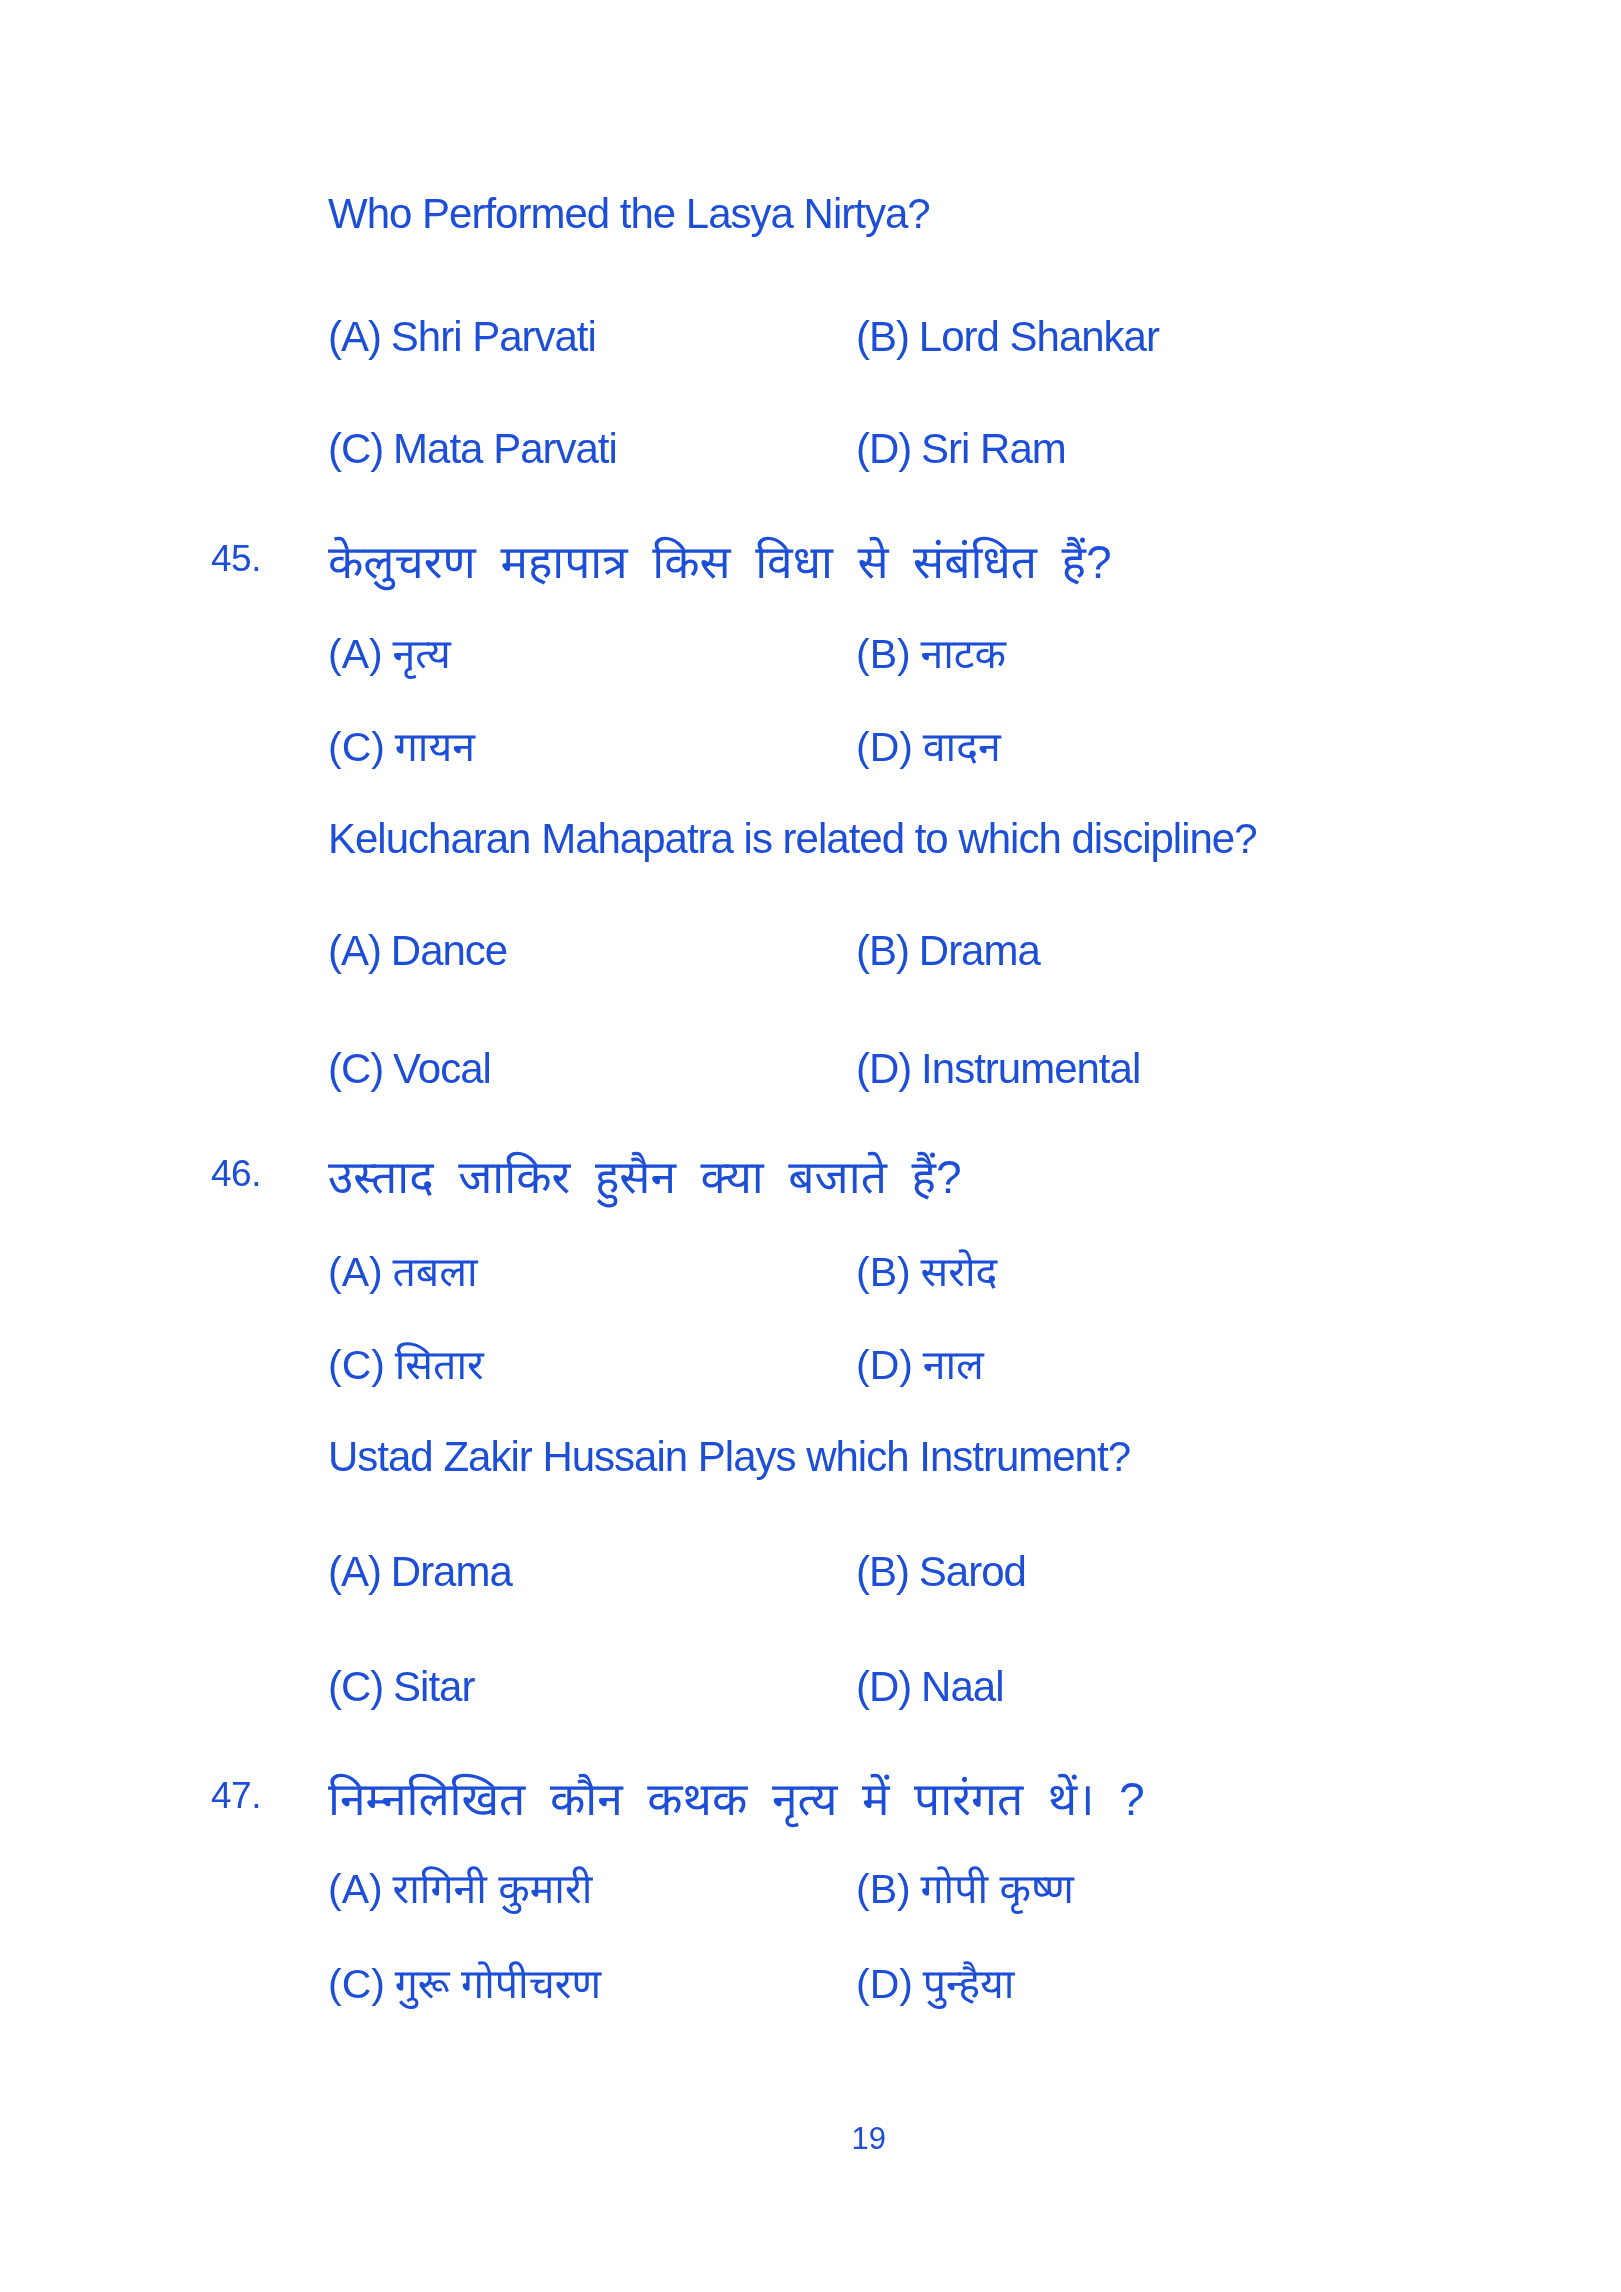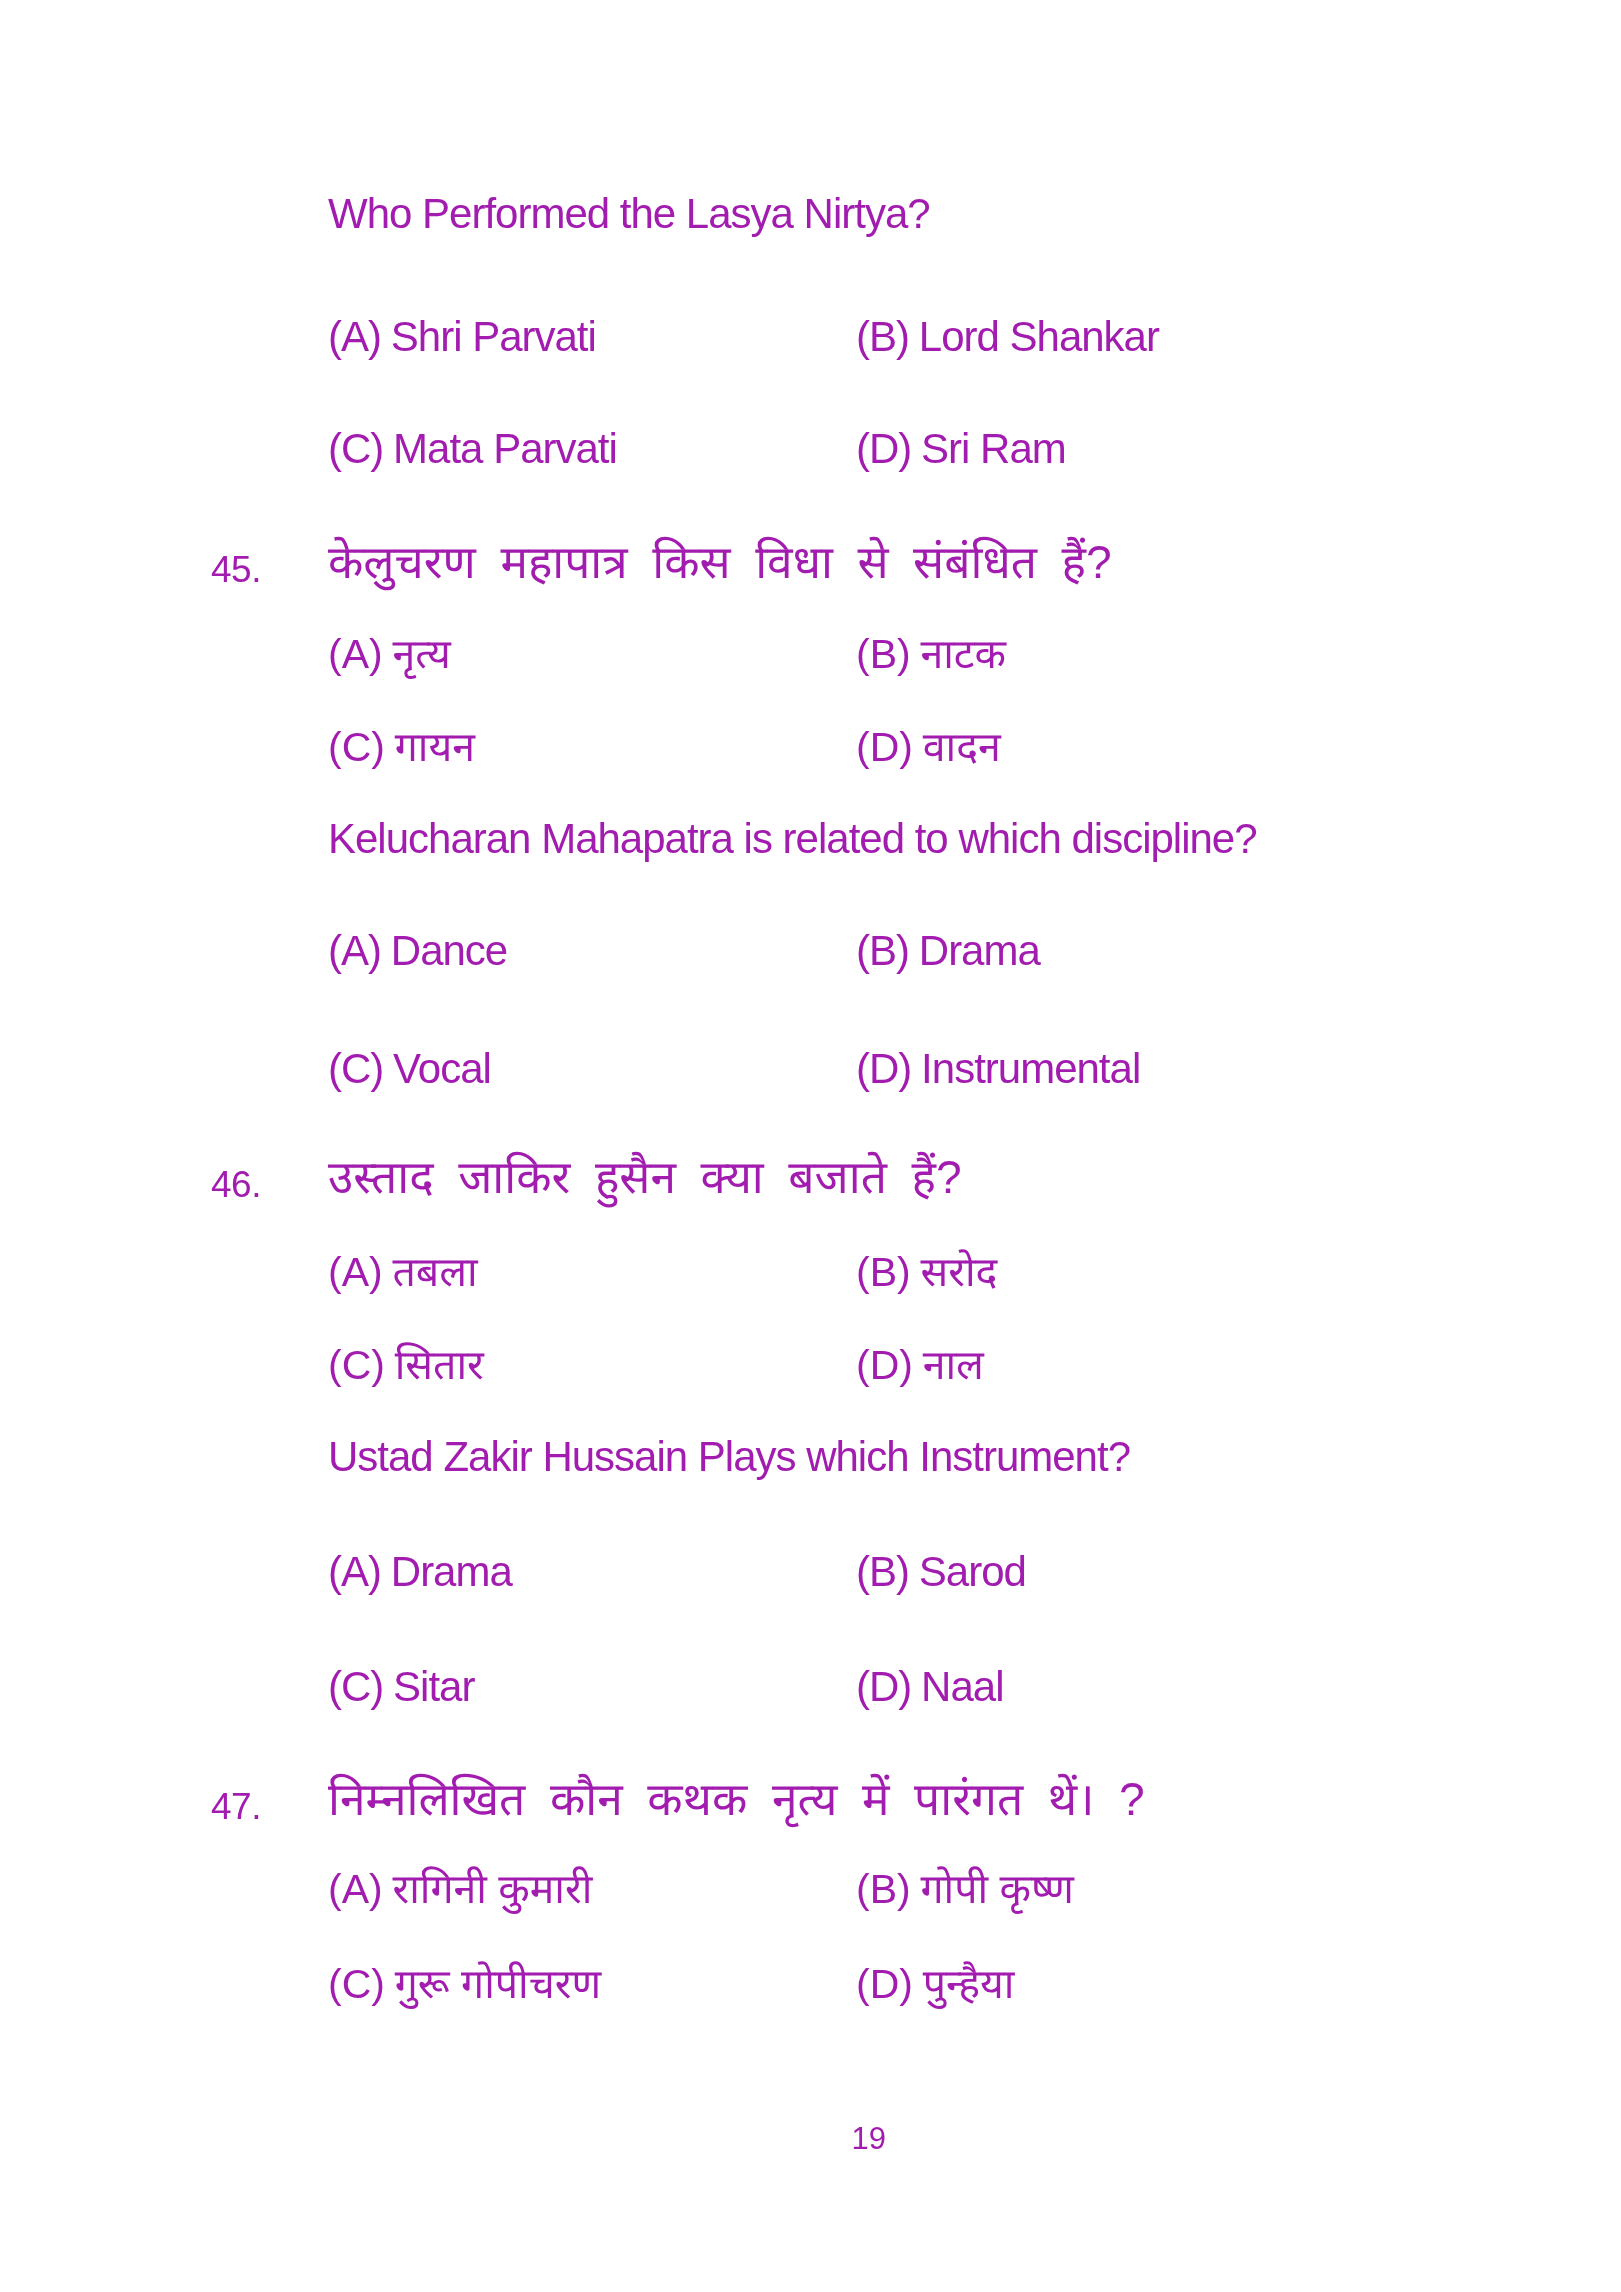--- a/index.html
+++ b/index.html
@@ -2,28 +2,28 @@
 <html><head>
 <meta charset="utf-8">
 <style>
   html, body { margin: 0; padding: 0; background: #e8e8e8; }
   .page {
     position: relative;
     width: 1621px;
     height: 2293px;
     margin: 0 auto;
     background: #ffffff;
-    color: #a21caf;
+    color: #1d4ed8;
     font-family: "Liberation Sans", "DejaVu Sans", sans-serif;
     overflow: hidden;
   }
   .row { position: absolute; left: 0; width: 100%; height: 0; }
   .row > span, .row > div { position: absolute; white-space: nowrap; line-height: 1; }
   .qnum {
-    left: 211px; top: 12px;
+    left: 211px; top: 1px;
     font-size: 37px;
     letter-spacing: -0.5px;
   }
   .qtext {
     left: 328px; top: 0;
     font-size: 42px;
     letter-spacing: -1px;
   }
   .hi .qtext { word-spacing: 11.8px; letter-spacing: 0; font-size: 46px; }
   .opt { font-size: 42px; letter-spacing: -1px; }

